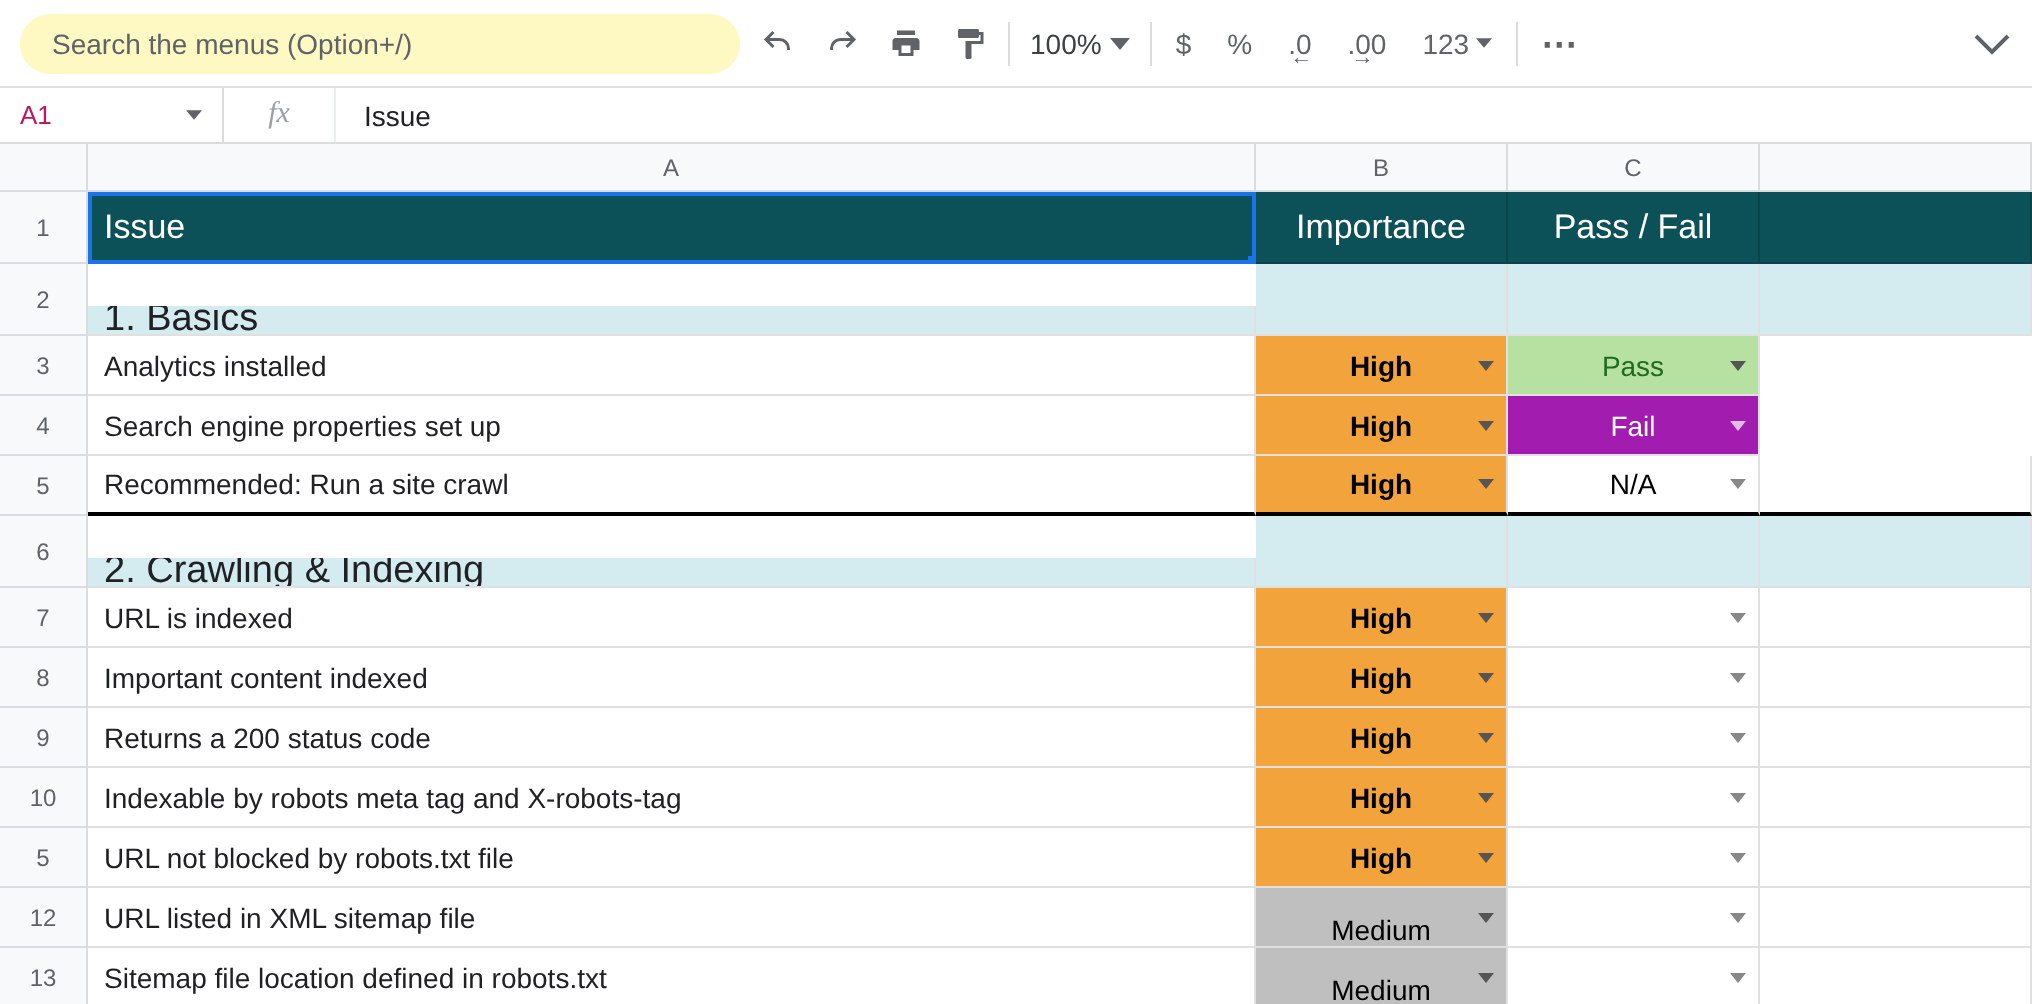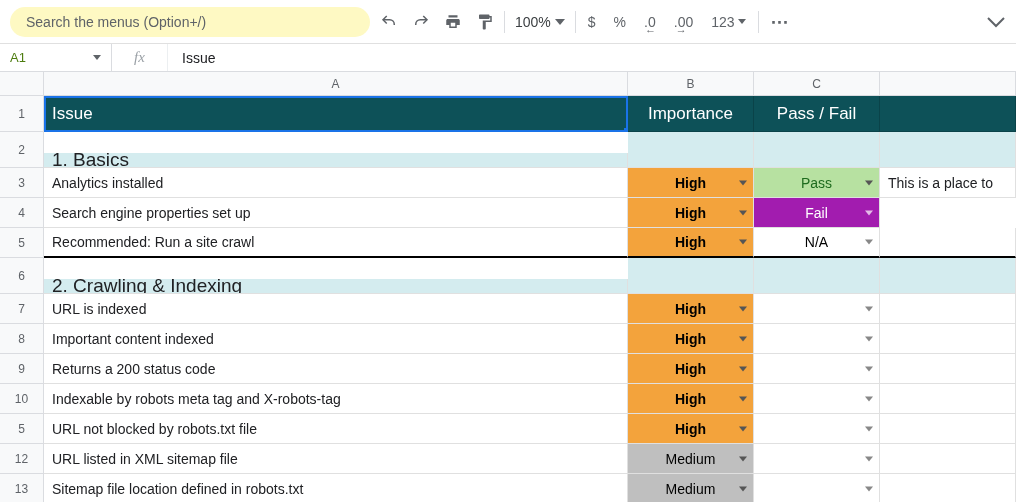--- a/index.html
+++ b/index.html
@@ -48,21 +48,21 @@
     border-bottom: 1px solid #dadce0;
   }
   .name-box {
     width: 112px;
     height: 100%;
     display: flex;
     align-items: center;
     padding: 0 10px;
     border-right: 1px solid #dadce0;
     font-size: 13px;
-    color: #4d7c0f;
+    color: #be185d;
     justify-content: space-between;
   }
   .fx-label {
     width: 56px;
     display: flex;
     align-items: center;
     justify-content: center;
     color: #9aa0a6;
     font-style: italic;
     font-family: "Times New Roman", serif;
@@ -177,21 +177,21 @@
     background: #d4ecef;
     font-size: 19px;
     font-weight: 400;
     color: #202124;
     margin-top: 21px;
   }
   .section-row .cell { background: #d4ecef; }
   .section-row .cell:not(:first-child) { font-weight: 400; }
 
   .imp-high { background: #f3a33c; color: #000; justify-content: center; font-weight: bold; }
-  .imp-med { background: #bfbfbf; color: #000; justify-content: center; }
+  .imp-med { background: #bfbfbf; color: #000; justify-content: center; align-items: flex-end; }
   .pass { background: #b7e1a1; color: #1e6b1e; justify-content: center; }
   .fail { background: #a21caf; color: #fff; justify-content: center; }
   .na { background: #fff; color: #000; justify-content: center; }
   .center { justify-content: center; }
 
   .dd-arrow {
     position: absolute;
     right: 6px;
     top: 50%;
     transform: translateY(-50%);
@@ -337,21 +337,20 @@
     <div class="row">
       <div class="cell colA">Analytics installed</div>
       <div class="cell colB imp-high">
           <span>High</span>
           <span class="dd-arrow"></span>
         </div>
       <div class="cell colC pass">
           <span>Pass</span>
           <span class="dd-arrow"></span>
         </div>
-      <div class="cell colD">This is a place to</div>
     </div>
 
     <div class="row">
       <div class="cell colA">Search engine properties set up</div>
       <div class="cell colB imp-high">
           <span>High</span>
           <span class="dd-arrow"></span>
         </div>
       <div class="cell colC fail">
           <span>Fail</span>

